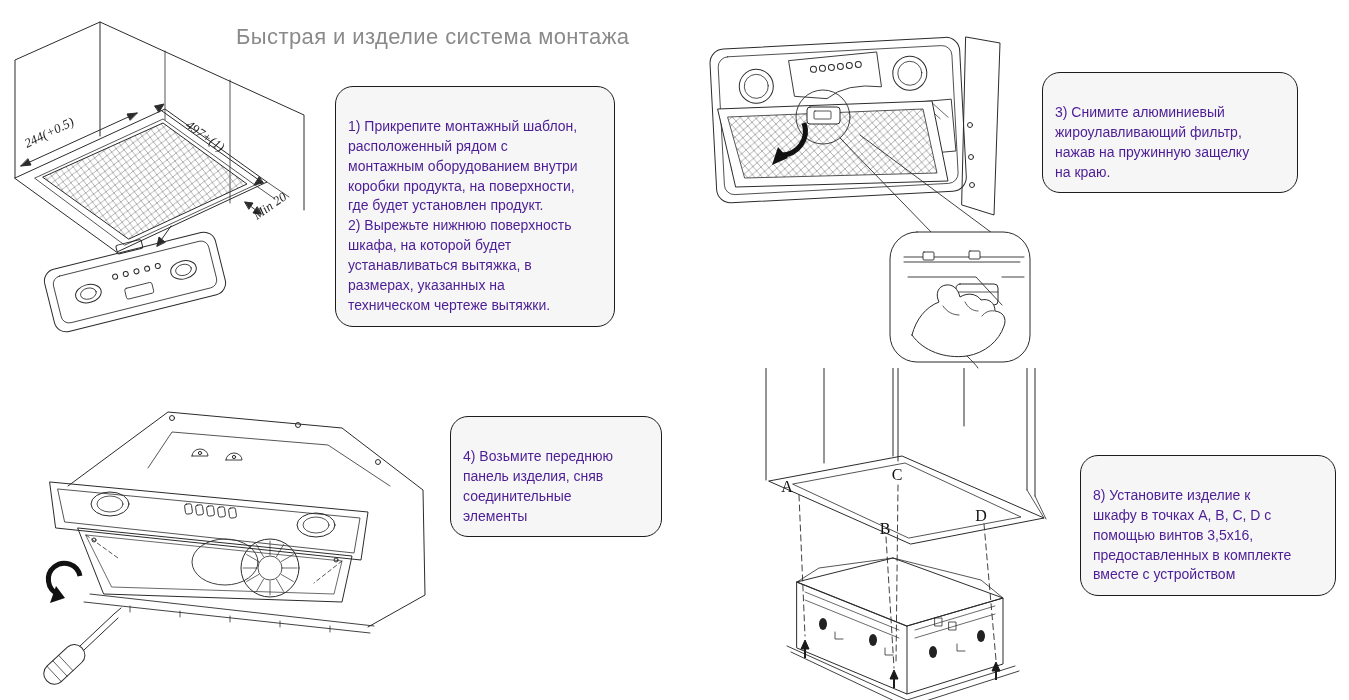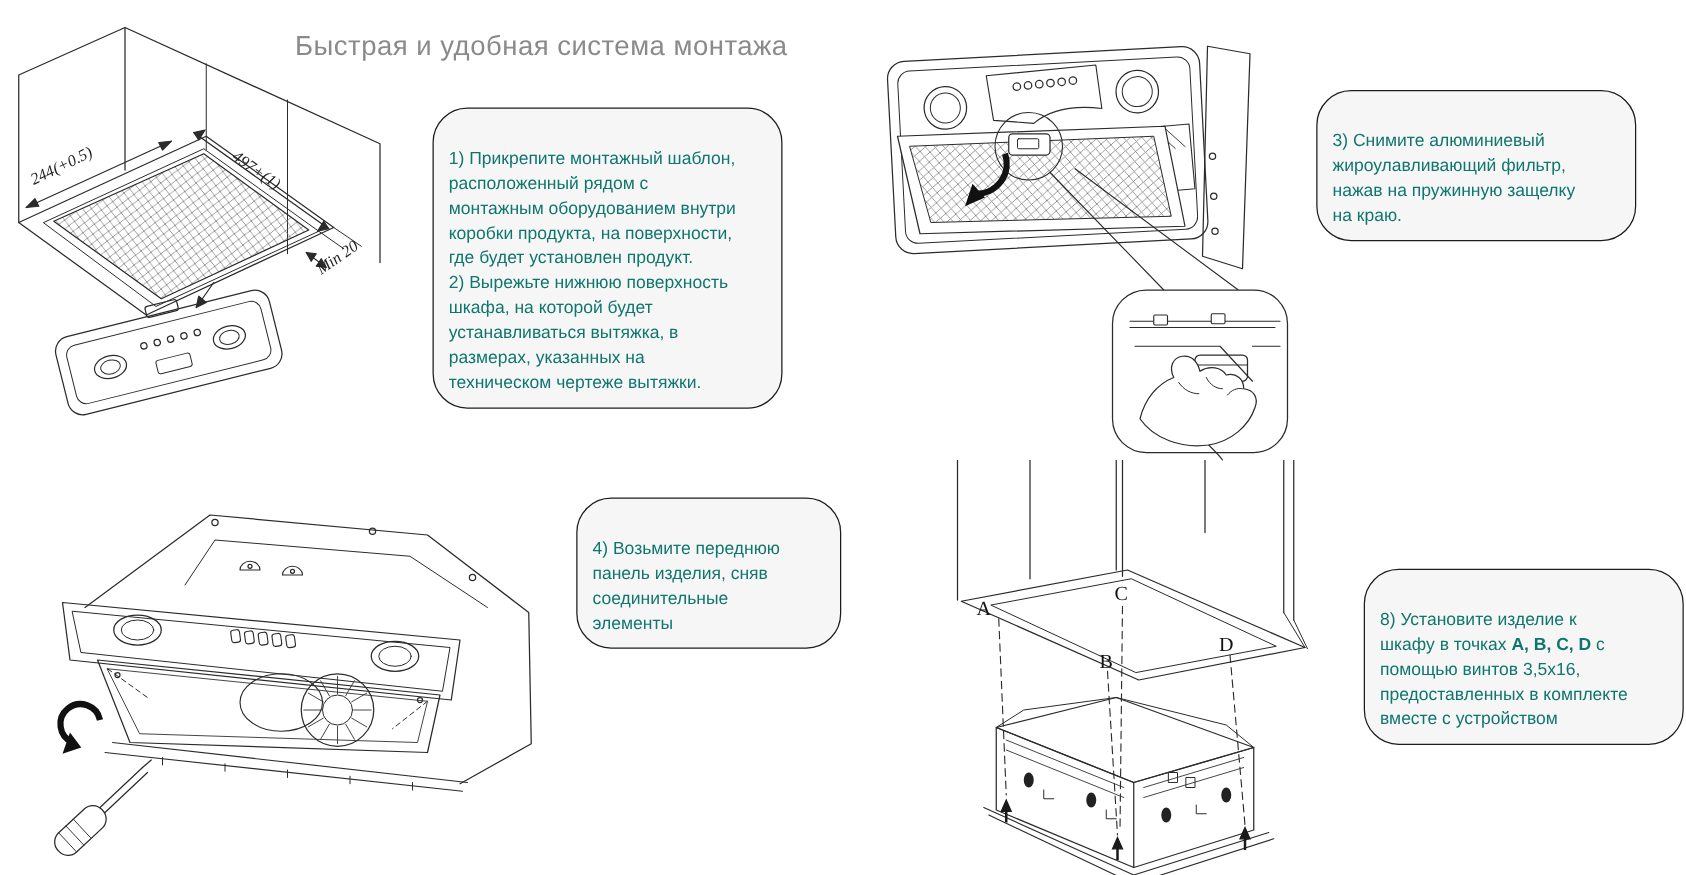--- a/index.html
+++ b/index.html
@@ -1,34 +1,34 @@
 <!DOCTYPE html>
 <html><head>
 <meta charset="utf-8">
 <style>
   html,body{margin:0;padding:0;background:#fff;}
   .page{position:relative;width:1349px;height:700px;background:#ffffff;overflow:hidden;
         font-family:"Liberation Sans",sans-serif;}
   .page-title{position:absolute;left:236px;top:24px;font-size:22px;letter-spacing:.4px;
         color:#8a8a8a;white-space:nowrap;}
-  .callout{position:absolute;background:#f6f6f6;border:1.5px solid #1c1c1c;border-radius:28px;
-        padding:10px 12px;font-size:14px;line-height:1.42;color:#0f766e;white-space:pre-line;
-        box-sizing:border-box;margin-left:11px;}
-  .callout b{font-weight:bold;}
+  .callout{position:absolute;background:#f6f6f6;border:1.5px solid #1c1c1c;border-radius:18px;
+        padding:10px 12px;font-size:14px;line-height:1.42;color:#4c1d95;white-space:pre-line;
+        box-sizing:border-box;}
+  .callout b{font-weight:normal;}
   .art{position:absolute;}
   .lineart{stroke:#2b2b2b;fill:none;stroke-width:1;stroke-linejoin:round;stroke-linecap:round;}
   .dim{font:italic 13px "Liberation Serif",serif;fill:#1e1e1e;}
   .pt{font:16px "Liberation Serif",serif;fill:#111;}
 </style>
 </head>
 <body>
 
 <div class="page">
 
-  <div class="page-title">Быстрая и удобная система монтажа</div>
+  <div class="page-title">Быстрая и изделие система монтажа</div>
 
   <svg class="art" style="left:5px;top:20px" width="330" height="335" viewBox="0 0 330 335">
     <defs>
       <pattern id="mesh1" width="8" height="8" patternUnits="userSpaceOnUse" patternTransform="rotate(8)">
         <path d="M0,8 L8,0 M0,0 L8,8" stroke="#787878" stroke-width="0.6"></path>
       </pattern>
     </defs>
     <g class="lineart">
       <path d="M10,158 L10,40 L95,2 L299,95 L299,190"></path>
       <path d="M95,2 L95,116"></path>
@@ -197,21 +197,21 @@
         <rect x="20" y="264" width="48" height="21" rx="10"></rect>
         <path d="M30,264 L30,285 M38,264 L38,285 M46,264 L46,285" stroke-width="0.7"></path>
       </g>
     </g>
     <g>
       <path d="M60,186 A16,16 0 1 0 38,204" stroke="#111" stroke-width="5" fill="none"></path>
       <polygon points="30,213 45,208 36,196" fill="#111"></polygon>
     </g>
   </svg>
 
-  <div class="callout" style="left:450px;top:398px;width:212px;min-height:97px">
+  <div class="callout" style="left:450px;top:416px;width:212px;min-height:97px">
     <span>4) Возьмите переднюю
 панель изделия, сняв
 соединительные
 элементы</span>
   </div>
 
   <svg class="art" style="left:735px;top:368px" width="330" height="332" viewBox="0 0 330 332">
     <g class="lineart">
       <path d="M31,0 L31,112 M89,0 L89,95 M158,0 L158,88 M163,0 L163,93 M229,0 L229,58 M292,0 L292,122 M300,0 L300,128"></path>
       <path d="M34,113 L167,88 L309,150 L176,176 Z"></path>

